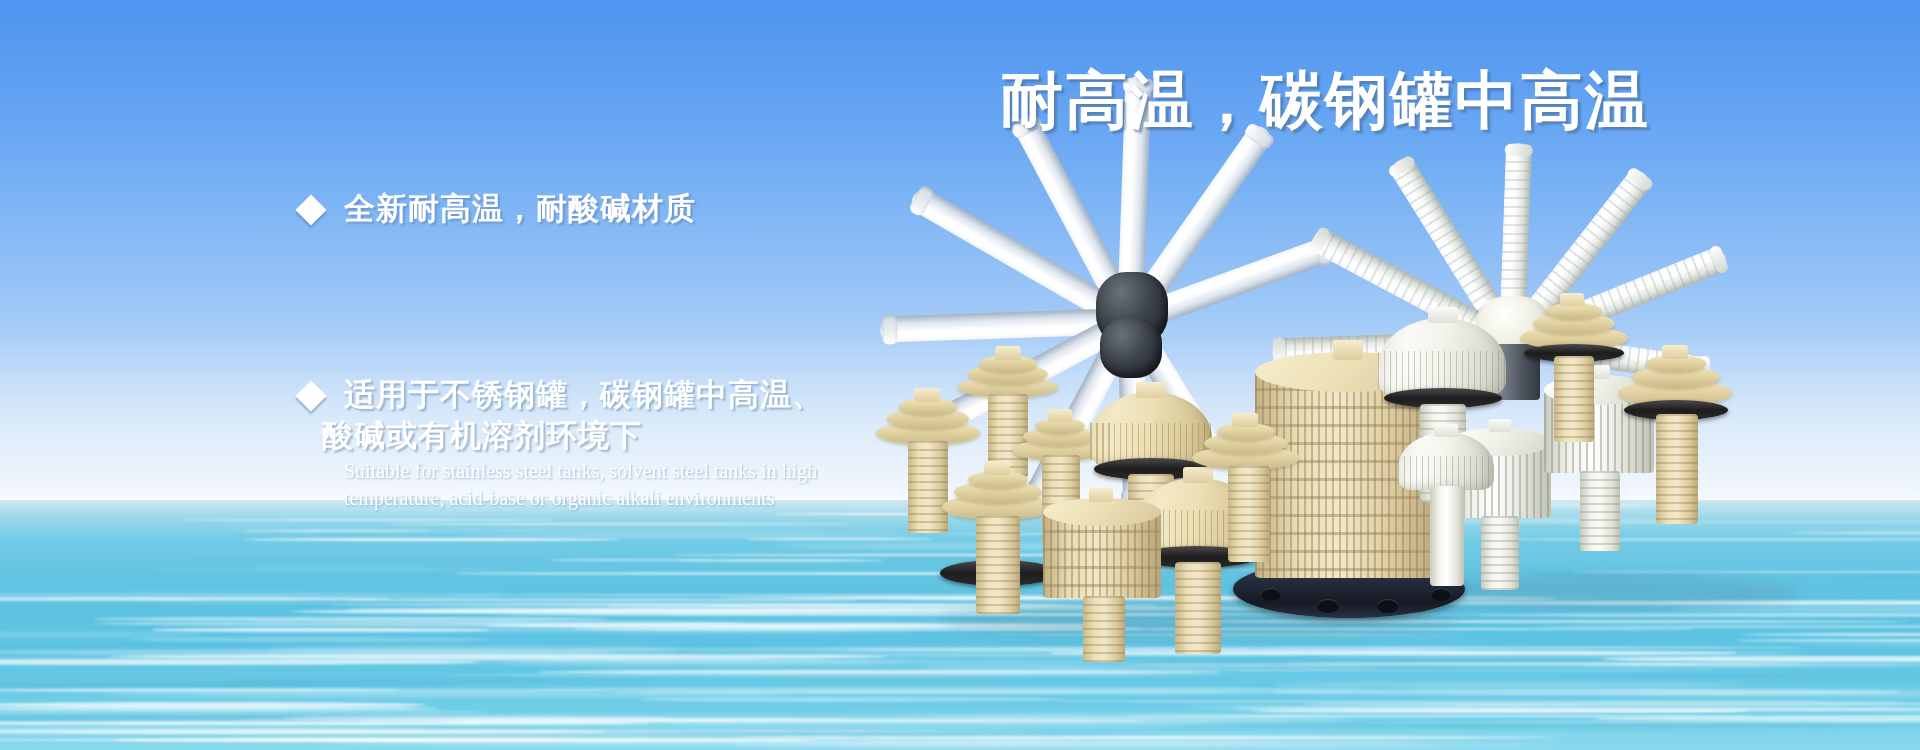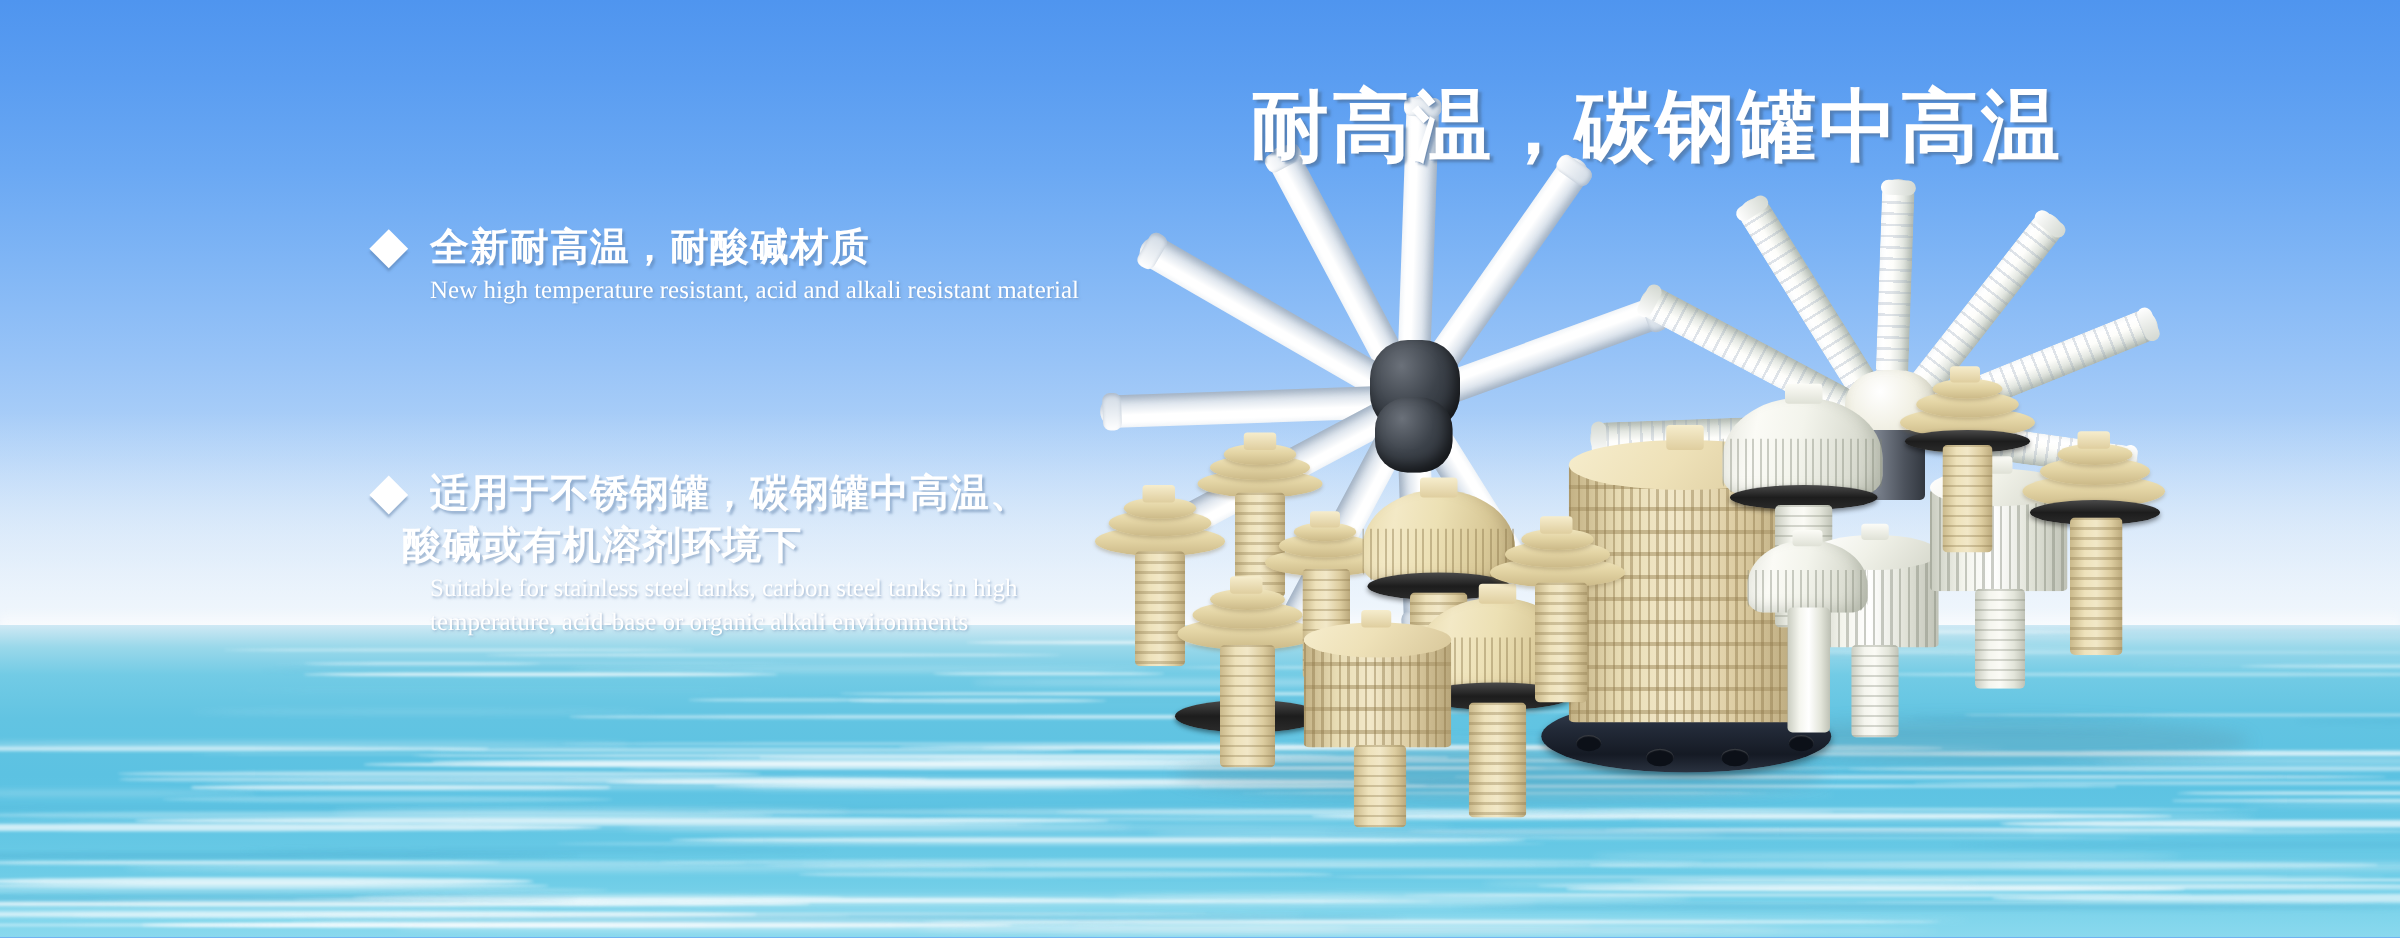--- a/index.html
+++ b/index.html
@@ -83,21 +83,21 @@
   .cn {
     font-size:31px; font-weight:bold; color:#ffffff; line-height:1.32;
     letter-spacing:1px; white-space:nowrap;
     text-shadow:2px 2px 2px rgba(80,115,160,.45);
   }
   .en {
     font-family:"Liberation Serif", serif;
     font-size:20px; color:#ffffff; line-height:1.26; white-space:nowrap;
     text-shadow:1px 1px 2px rgba(90,125,170,.5);
   }
-  .b1 { left:300px; top:178px; }
+  .b1 { left:300px; top:189px; }
   .b1 .cn { margin-left:22px; }
   .b1 .en { margin-left:44px; margin-top:1px; }
   .b2 { left:300px; top:375px; }
   .b2 .cn { margin-left:22px; }
   .b2 .en { margin-left:44px; margin-top:2px; }
 
   
   #products { position:absolute; left:0; top:0; width:1920px; height:750px; }
   .prod { position:absolute; }
 
@@ -589,28 +589,27 @@
 
   </div>
 
   <div class="title">耐高温，碳钢罐中高温</div>
 
   <div class="bullet-block b1">
     <div class="bullet-row">
       <span class="diamond"></span>
       <span class="cn">全新耐高温，耐酸碱材质</span>
     </div>
-    <div class="en">New high temperature resistant, acid and alkali resistant material</div>
   </div>
 
   <div class="bullet-block b2">
     <div class="bullet-row">
       <span class="diamond"></span>
       <span>
         <span class="cn" style="display:block;">适用于不锈钢罐，碳钢罐中高温、</span>
         <span class="cn" style="display:block; margin-left:0;">酸碱或有机溶剂环境下</span>
       </span>
     </div>
-    <div class="en">Suitable for stainless steel tanks, carbon steel tanks in high</div>
+    <div class="en">Suitable for stainless steel tanks, solvent steel tanks in high</div>
     <div class="en">temperature, acid-base or organic alkali environments</div>
   </div>
 
 </div>
 
 </body></html>

